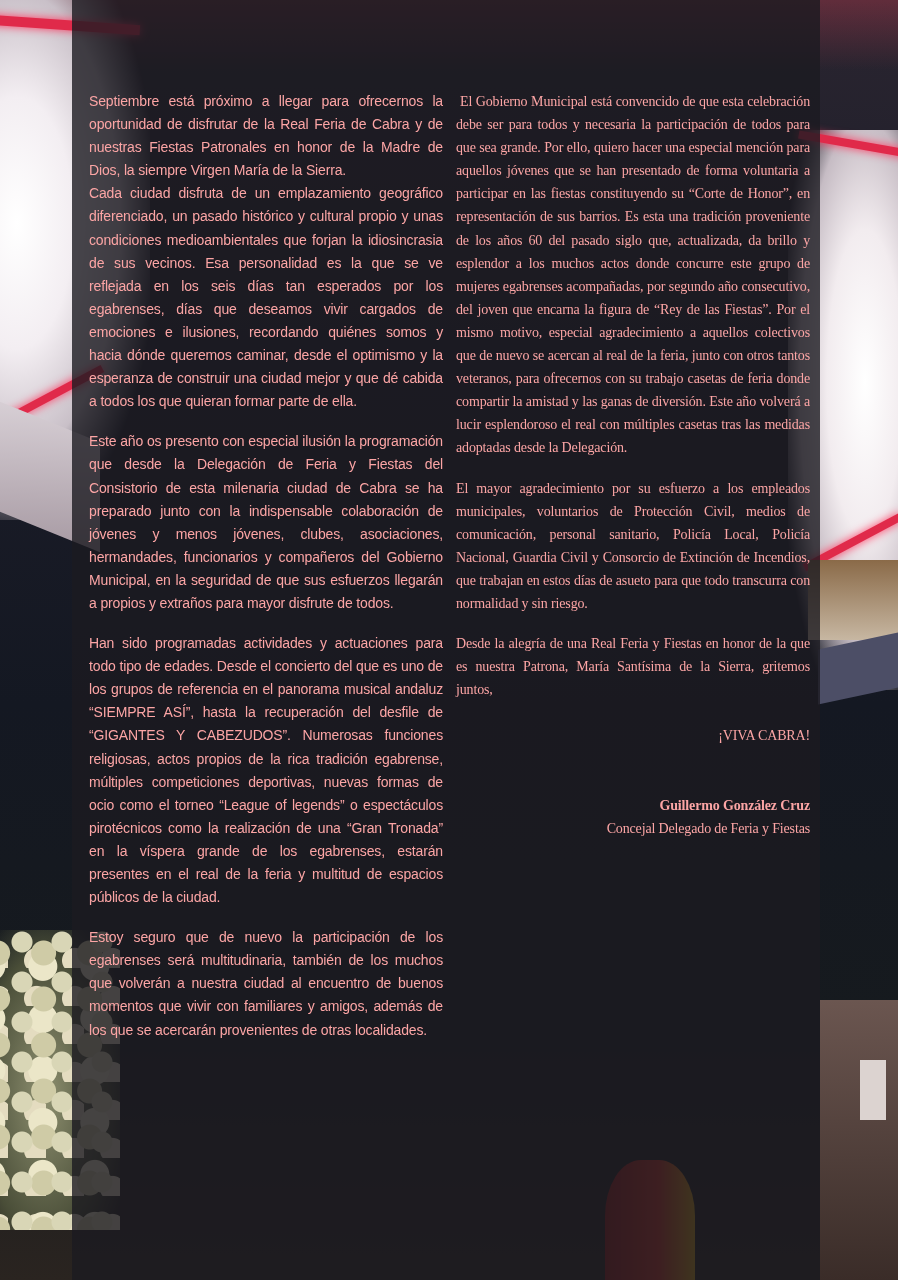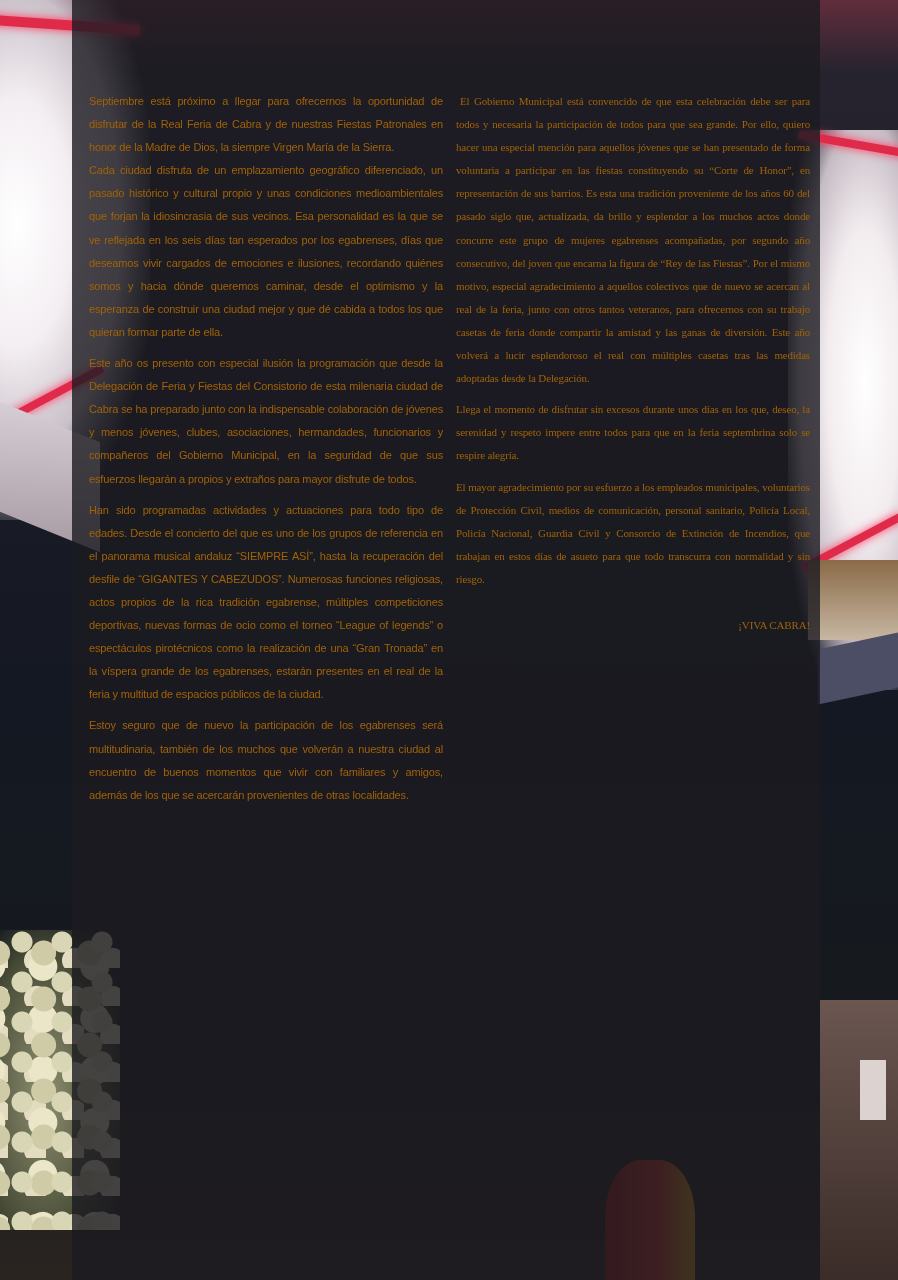--- a/index.html
+++ b/index.html
@@ -40,26 +40,26 @@
   .bg .building-right-win { position: absolute; right: 12px; top: 1060px; width: 26px; height: 60px; background: #dcd3d0; }
   .bg .flag { position: absolute; left: 605px; top: 1160px; width: 90px; height: 140px; background: linear-gradient(90deg, #8e1c1c, #c23225 60%, #c79a1a); border-radius: 40% 40% 0 0; }
   .bg .topstrip { position: absolute; left: 0; top: 0; width: 898px; height: 70px;
     background: linear-gradient(180deg, rgba(200,60,80,0.35), rgba(0,0,0,0)); }
 
   
   .panel { position: absolute; left: 72px; top: 0; width: 748px; height: 1280px;
     background: rgba(28, 26, 32, 0.80); }
 
   
-  .col { position: absolute; top: 90px; width: 354px; color: #a16207;
-    font-size: 11px; line-height: 23.1px; letter-spacing: -0.15px; }
+  .col { position: absolute; top: 90px; width: 354px; color: #fca5a5;
+    font-size: 14px; line-height: 23.1px; letter-spacing: -0.15px; }
   .col.left { left: 89px; }
   .col.right { left: 456px; font-family: Liberation Serif, serif; }
   .col p { margin: 0; text-align: justify; text-align-last: left; }
-  .col p.gap { margin-top: 8px; }
+  .col p.gap { margin-top: 17px; }
   .col p.indent { text-indent: 4px; }
   .col .right-align { text-align: right; text-align-last: right; }
   .col .sign-name { font-weight: bold; }
   .col .gap2 { margin-top: 46px; }
 </style>
 </head>
 <body>
 
 <div class="bg">
   <div class="sky"></div>
@@ -84,18 +84,22 @@
 <div class="col left">
   <p>Septiembre está próximo a llegar para ofrecernos la oportunidad de disfrutar de la Real Feria de Cabra y de nuestras Fiestas Patronales en honor de la Madre de Dios, la siempre Virgen María de la Sierra.</p>
   <p>Cada ciudad disfruta de un emplazamiento geográfico diferenciado, un pasado histórico y cultural  propio y unas condiciones medioambientales que forjan la idiosincrasia de sus vecinos. Esa personalidad  es la que se ve reflejada en los seis días tan esperados por los egabrenses, días  que deseamos vivir cargados de emociones e ilusiones, recordando  quiénes somos y hacia dónde queremos caminar, desde el optimismo y la esperanza de construir una ciudad mejor y que dé cabida a todos los que quieran formar parte de ella.</p>
   <p class="gap">Este año os presento con especial ilusión la programación que desde la Delegación de Feria y Fiestas del Consistorio de esta milenaria ciudad de Cabra se ha preparado junto con la indispensable colaboración de jóvenes y menos jóvenes, clubes, asociaciones, hermandades, funcionarios y compañeros del Gobierno Municipal, en la seguridad de que sus esfuerzos llegarán a  propios y extraños para mayor disfrute de todos.</p>
   <p class="gap">Han sido programadas actividades y actuaciones para todo tipo de edades. Desde el concierto del que es uno de los grupos de referencia en el panorama musical andaluz “SIEMPRE ASÍ”, hasta la recuperación del desfile de “GIGANTES Y CABEZUDOS”. Numerosas funciones religiosas, actos propios de la rica tradición egabrense, múltiples competiciones deportivas, nuevas formas de ocio como el torneo “League of legends” o espectáculos pirotécnicos como la realización de una “Gran Tronada” en la víspera grande de los egabrenses, estarán presentes en el real de la feria y multitud de espacios públicos de la ciudad.</p>
   <p class="gap">Estoy seguro que de nuevo la participación de los egabrenses será multitudinaria, también de los muchos que volverán a nuestra ciudad al encuentro  de buenos momentos que vivir con familiares y amigos, además de los que se acercarán provenientes de otras localidades.</p>
 </div>
 
 <div class="col right">
   <p class="indent">El Gobierno Municipal está convencido de que esta celebración debe ser para todos y necesaria la participación de todos para que sea grande. Por ello, quiero hacer una especial mención  para aquellos jóvenes que se han presentado de forma voluntaria a participar en las fiestas constituyendo su “Corte de Honor”, en representación de sus barrios. Es esta una tradición proveniente de los años 60 del pasado siglo que, actualizada, da brillo y esplendor a los muchos actos donde concurre este grupo de mujeres egabrenses  acompañadas, por segundo año consecutivo, del joven que encarna la figura de “Rey de las Fiestas”. Por el mismo motivo, especial agradecimiento a aquellos colectivos que de nuevo se acercan al real de la feria, junto con otros tantos veteranos,  para ofrecernos con su trabajo casetas de feria donde compartir la amistad y las ganas de diversión. Este año volverá a lucir esplendoroso el real con múltiples casetas tras las medidas adoptadas desde la Delegación.</p>
-  <p class="gap">Llega el momento de disfrutar sin excesos durante unos días en los que, deseo, la serenidad y respeto impere entre todos para que en la feria septembrina solo se respire alegría.</p>
   <p class="gap">El mayor agradecimiento por su esfuerzo a los empleados municipales, voluntarios de Protección Civil, medios de comunicación, personal sanitario, Policía Local, Policía Nacional, Guardia Civil y Consorcio de Extinción de Incendios, que trabajan en estos días de asueto para que todo transcurra con normalidad y sin riesgo.</p>
+  <p class="gap">Desde la alegría de una Real Feria y Fiestas en honor de la que es nuestra Patrona, María Santísima de la Sierra, gritemos juntos,</p>
   <div class="gap right-align" style="margin-top:23.1px">
     <div>¡VIVA CABRA!</div>
+  </div>
+  <div class="gap2 right-align">
+    <div class="sign-name">Guillermo González Cruz</div>
+    <div>Concejal Delegado de Feria y Fiestas</div>
   </div>
 </div>
 
 </body></html>

